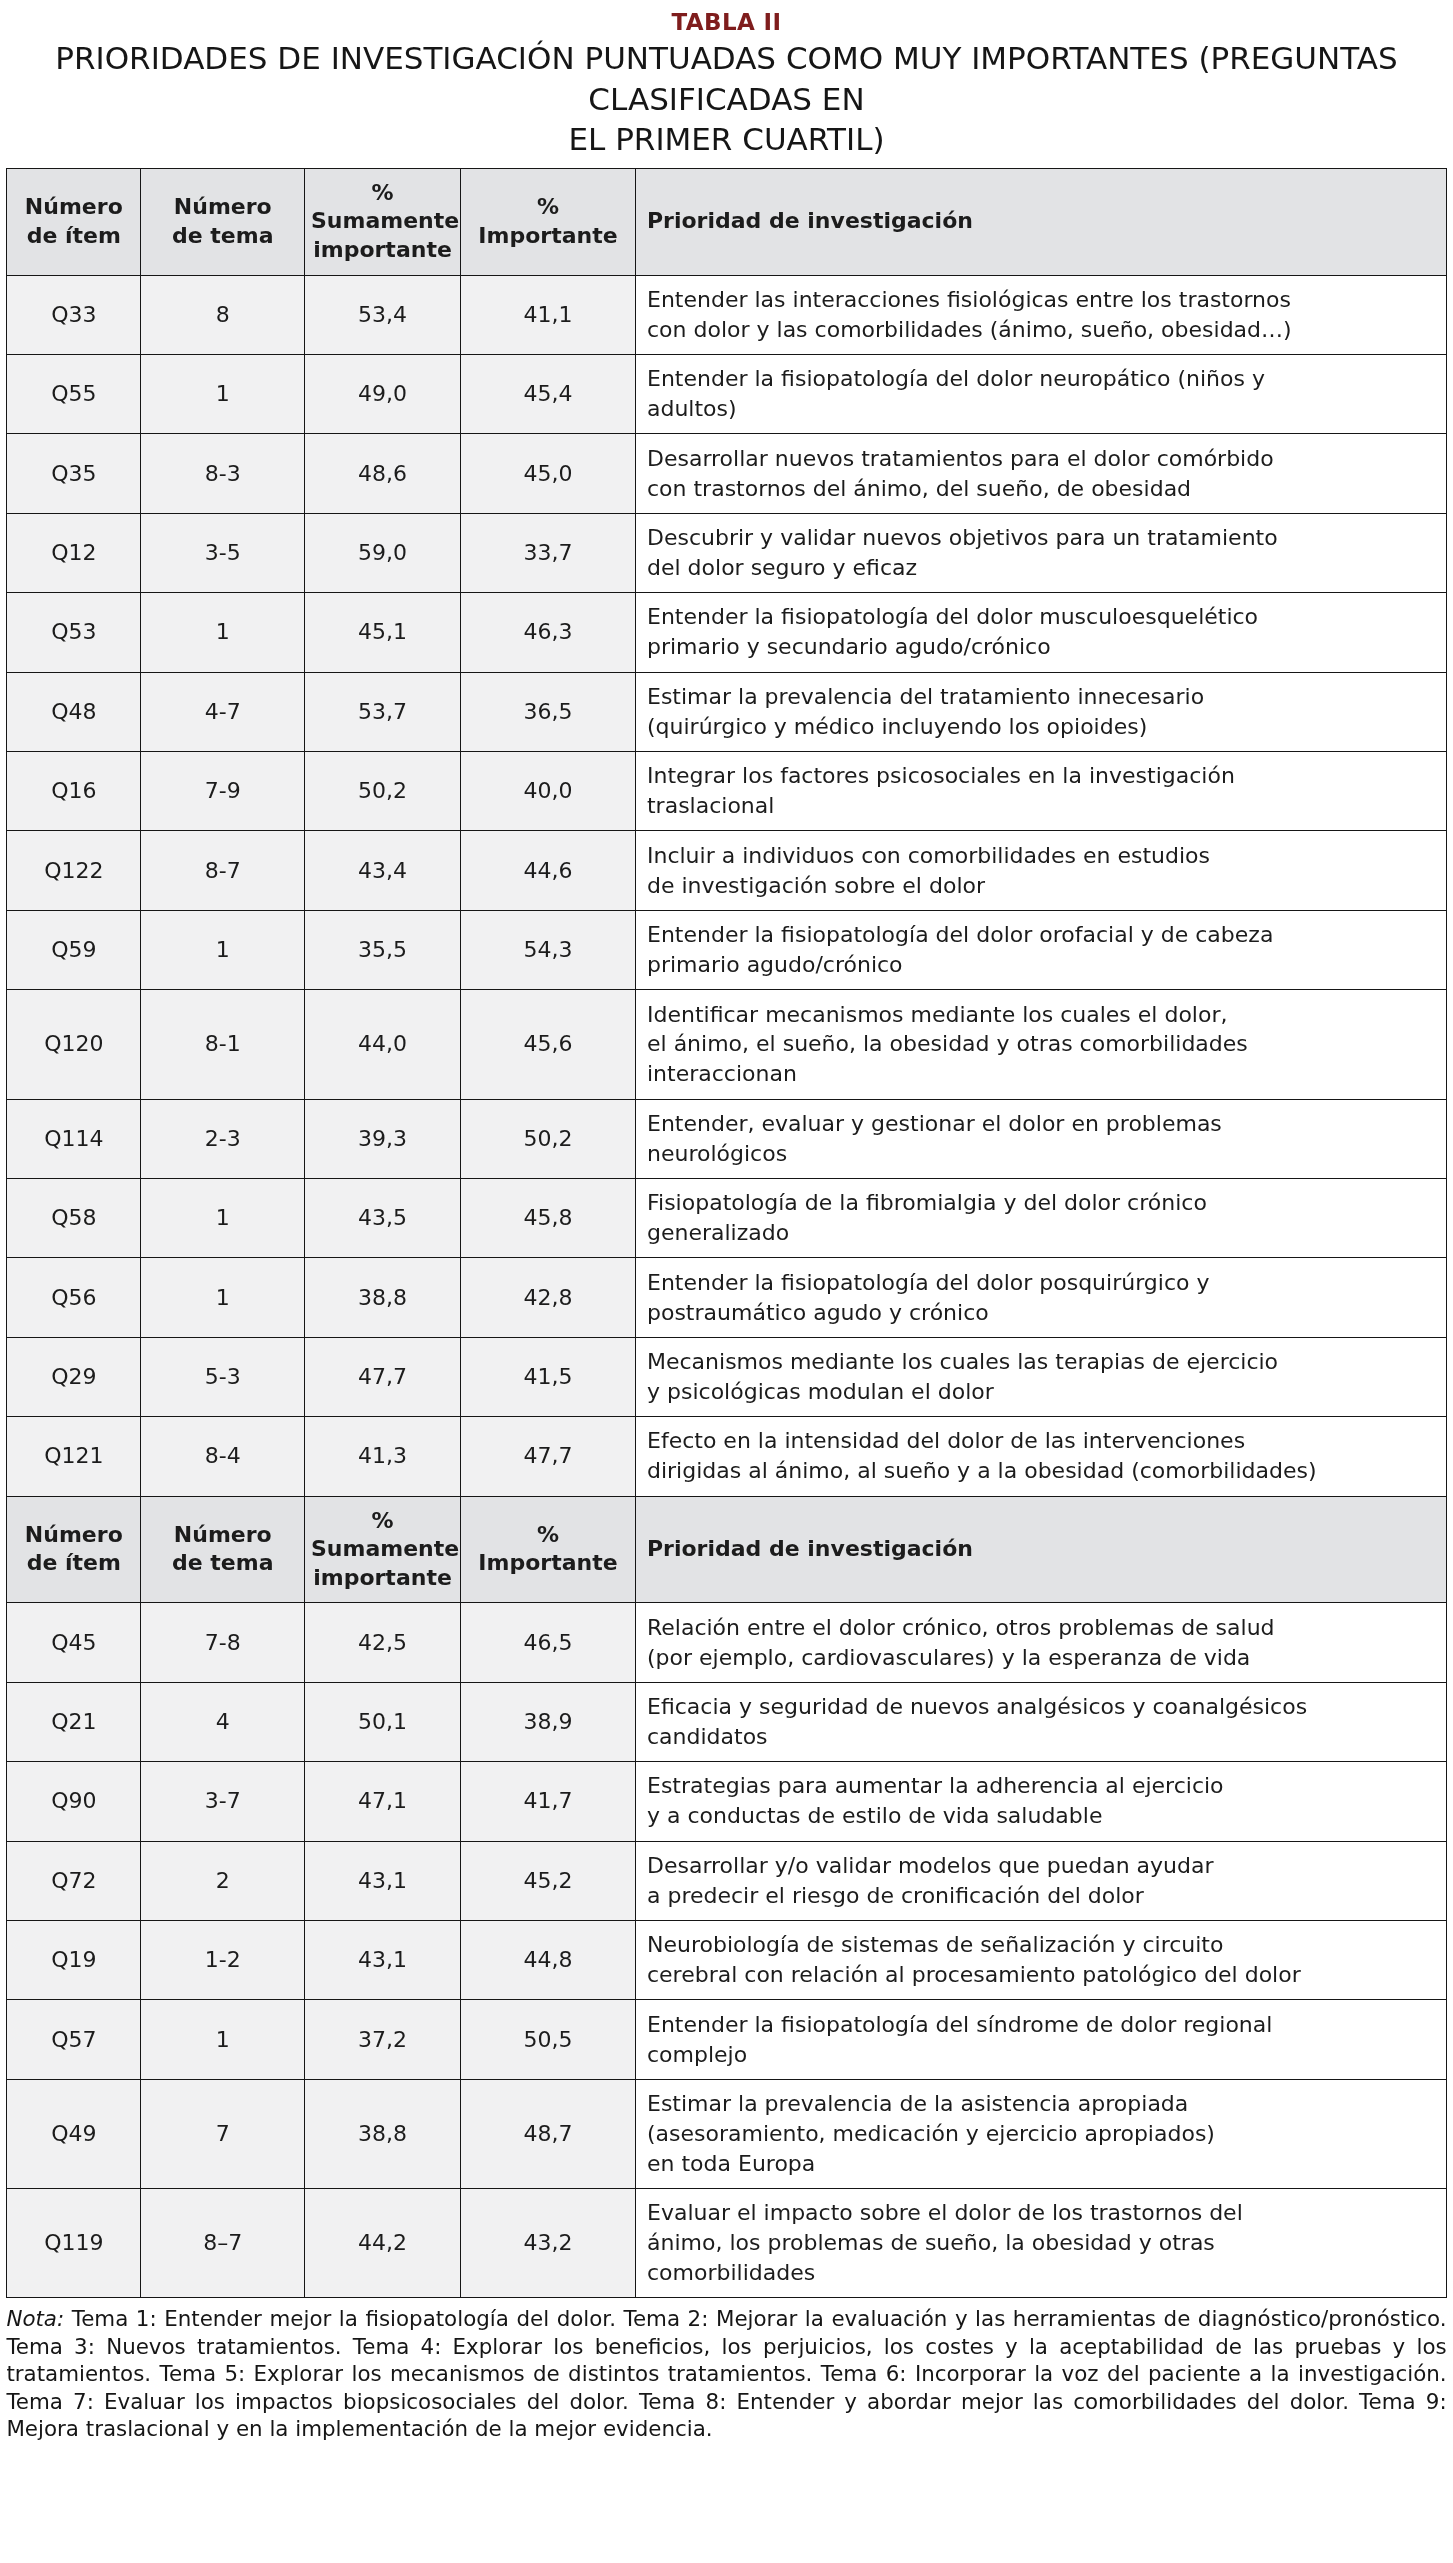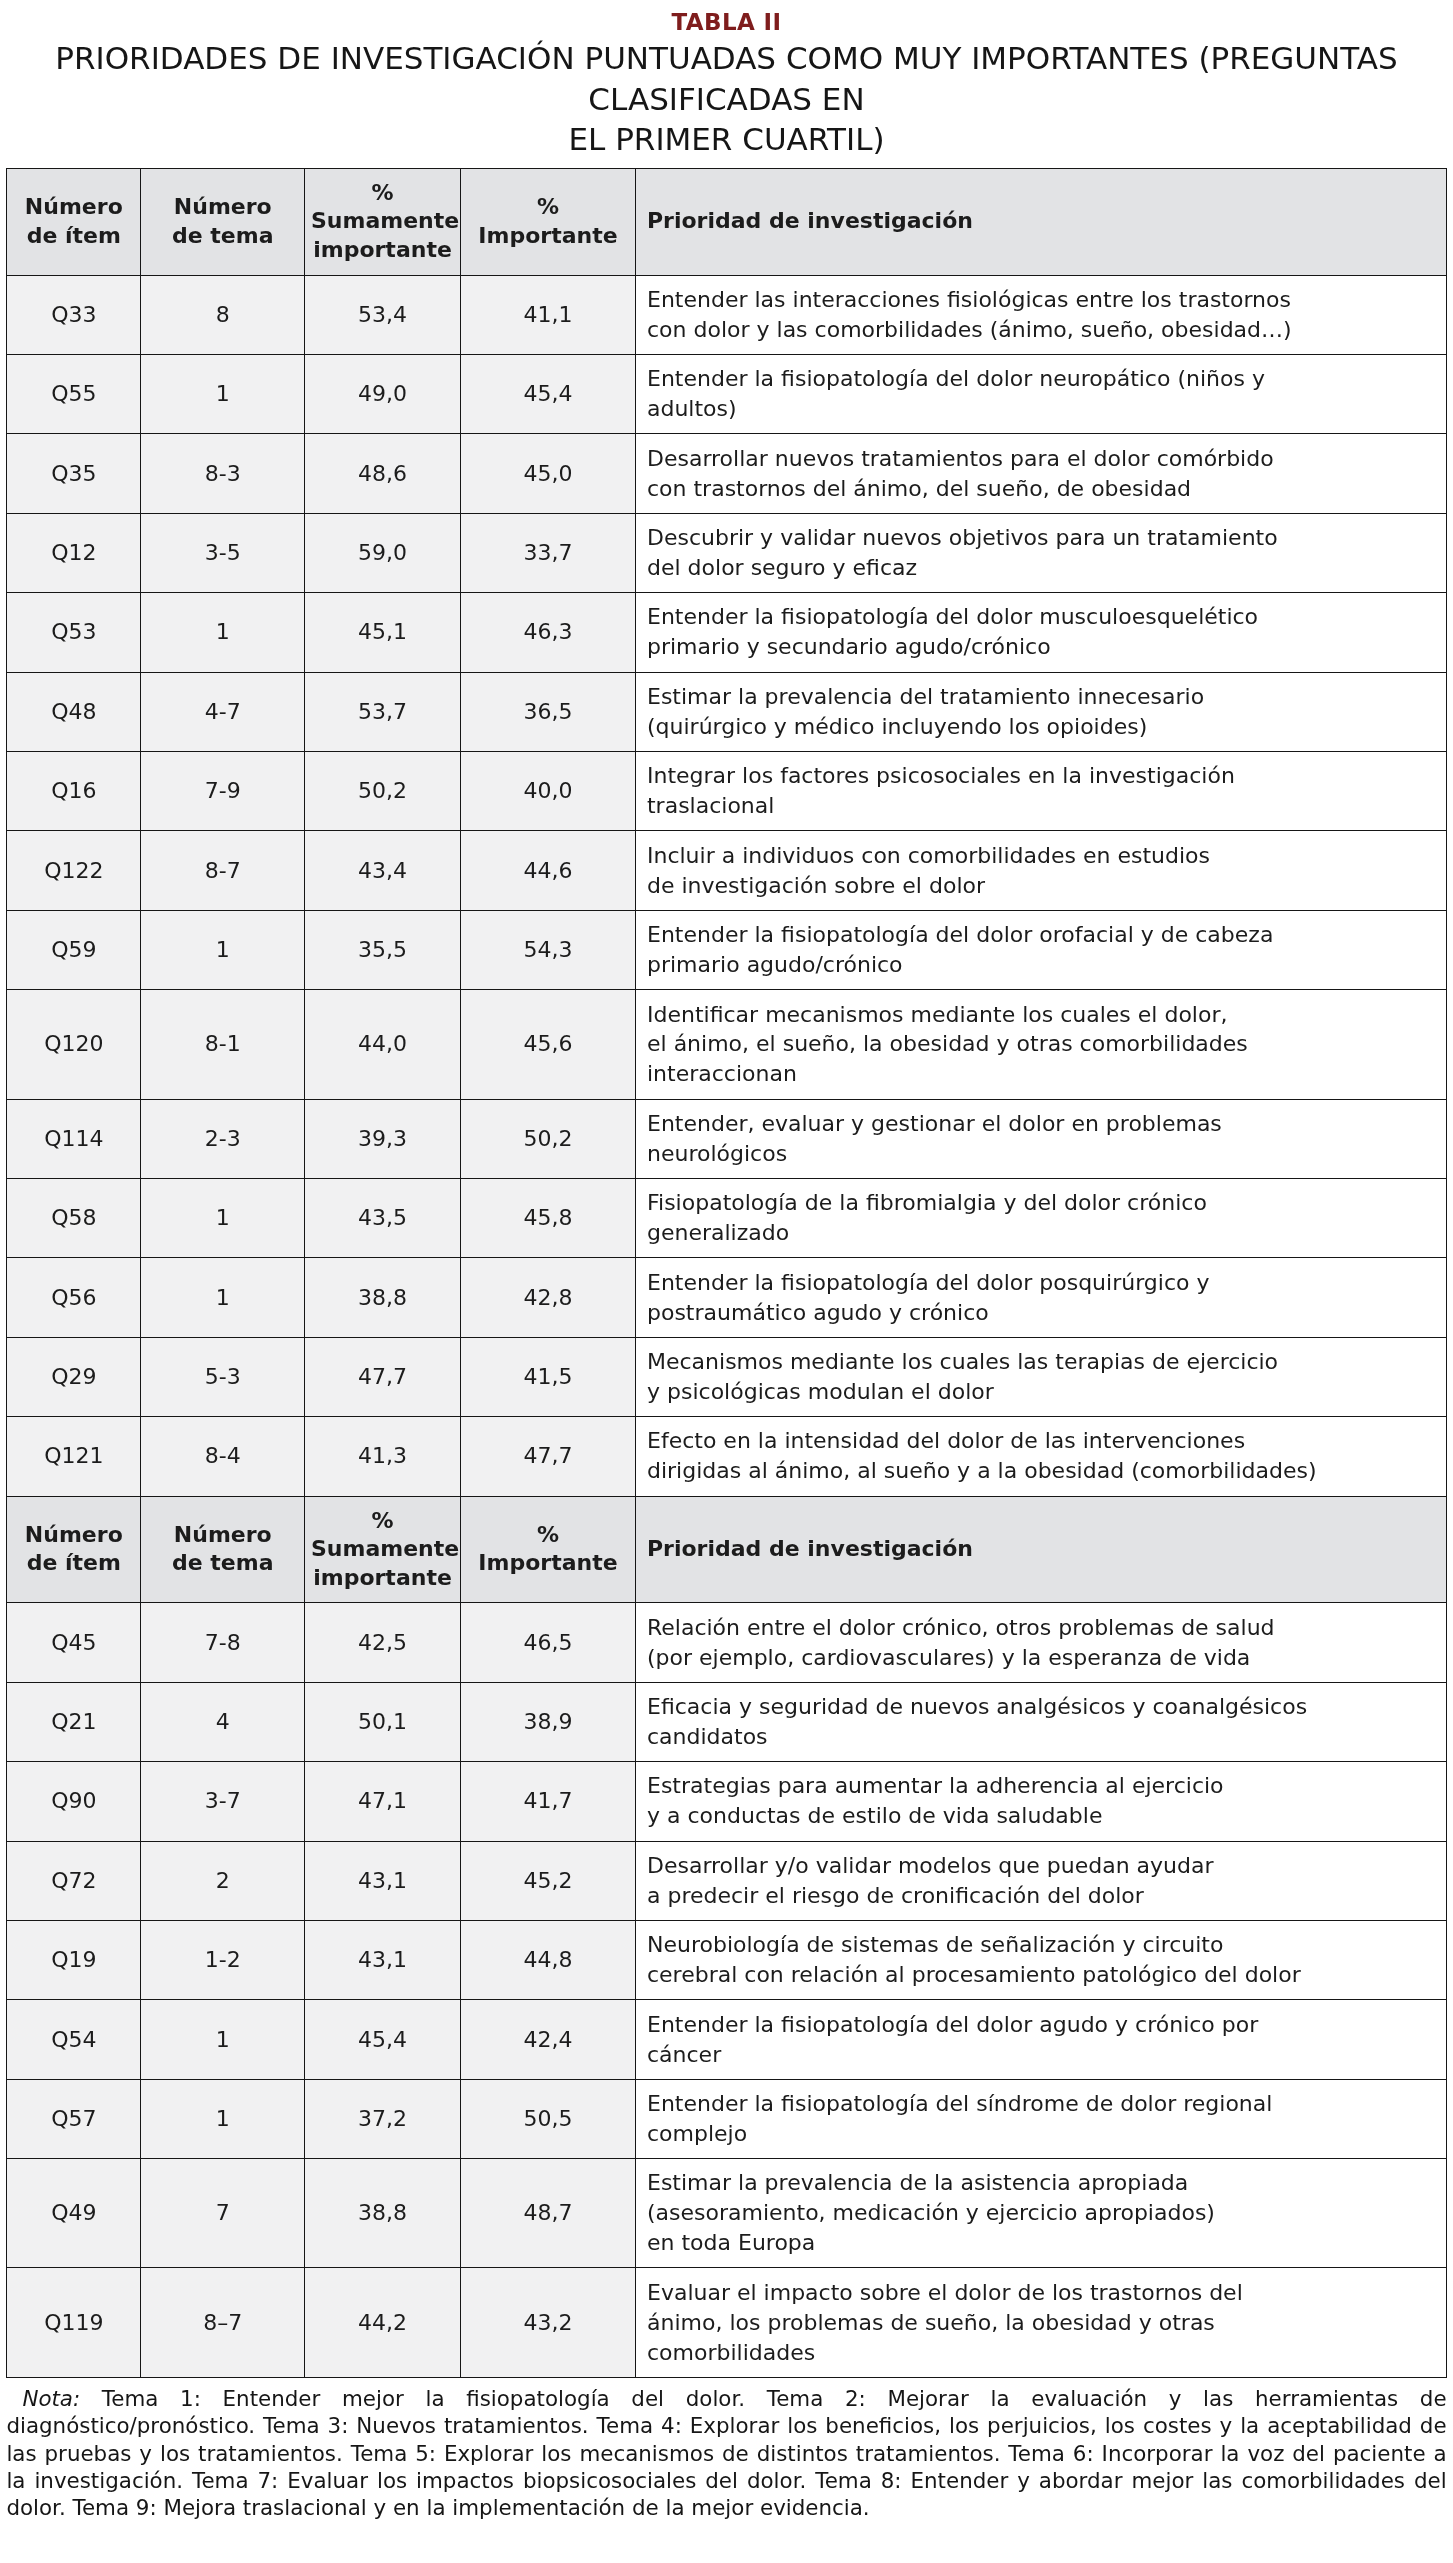--- a/index.html
+++ b/index.html
@@ -65,21 +65,21 @@
     white-space: pre-line;
     margin-top: 28px;
   }
   .note {
     margin-top: 7.1px;
     font-size: 21.4px;
     line-height: 1.28;
     text-align: justify;
     color: #161616;
   }
-  .note-label { font-style: italic; margin-left: 16px; }
+  .note-label { font-style: italic; }
 </style>
 </head>
 <body>
 
 <div class="caption">
   <span class="table-label">TABLA II</span>
   <span class="table-title">PRIORIDADES DE INVESTIGACIÓN PUNTUADAS COMO MUY IMPORTANTES (PREGUNTAS CLASIFICADAS EN
 EL PRIMER CUARTIL)</span>
 </div>
 
@@ -264,28 +264,20 @@
       </tr>
       <tr>
         <td class="col0">Q19</td>
         <td class="col1">1-2</td>
         <td class="col2">43,1</td>
         <td class="col3">44,8</td>
         <td class="col4">Neurobiología de sistemas de señalización y circuito
 cerebral con relación al procesamiento patológico del dolor</td>
       </tr>
       <tr>
-        <td class="col0">Q54</td>
-        <td class="col1">1</td>
-        <td class="col2">45,4</td>
-        <td class="col3">42,4</td>
-        <td class="col4">Entender la fisiopatología del dolor agudo y crónico por
-cáncer</td>
-      </tr>
-      <tr>
         <td class="col0">Q57</td>
         <td class="col1">1</td>
         <td class="col2">37,2</td>
         <td class="col3">50,5</td>
         <td class="col4">Entender la fisiopatología del síndrome de dolor regional
 complejo</td>
       </tr>
       <tr>
         <td class="col0">Q49</td>
         <td class="col1">7</td>

